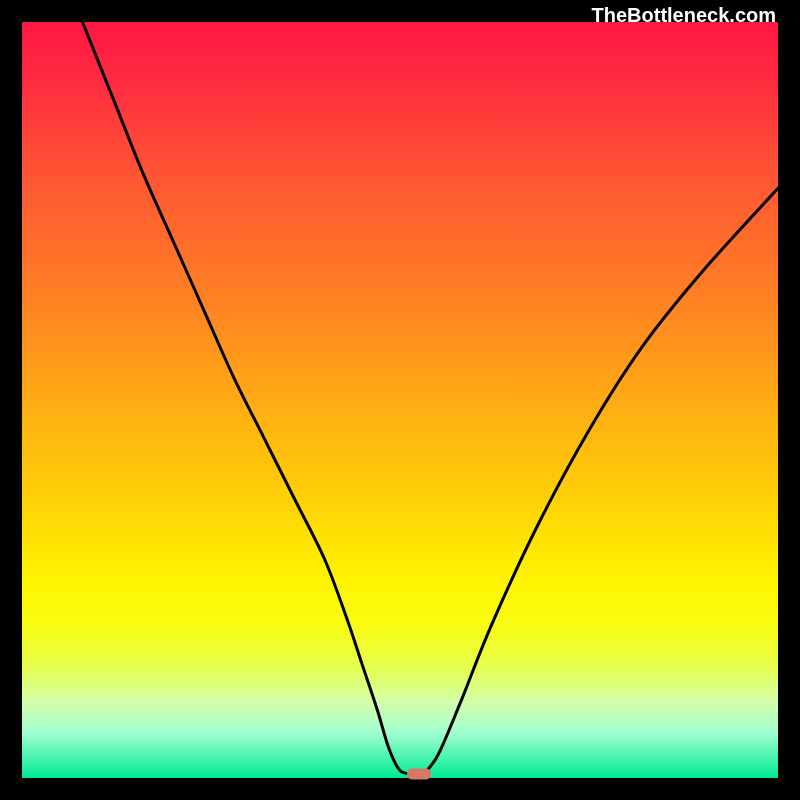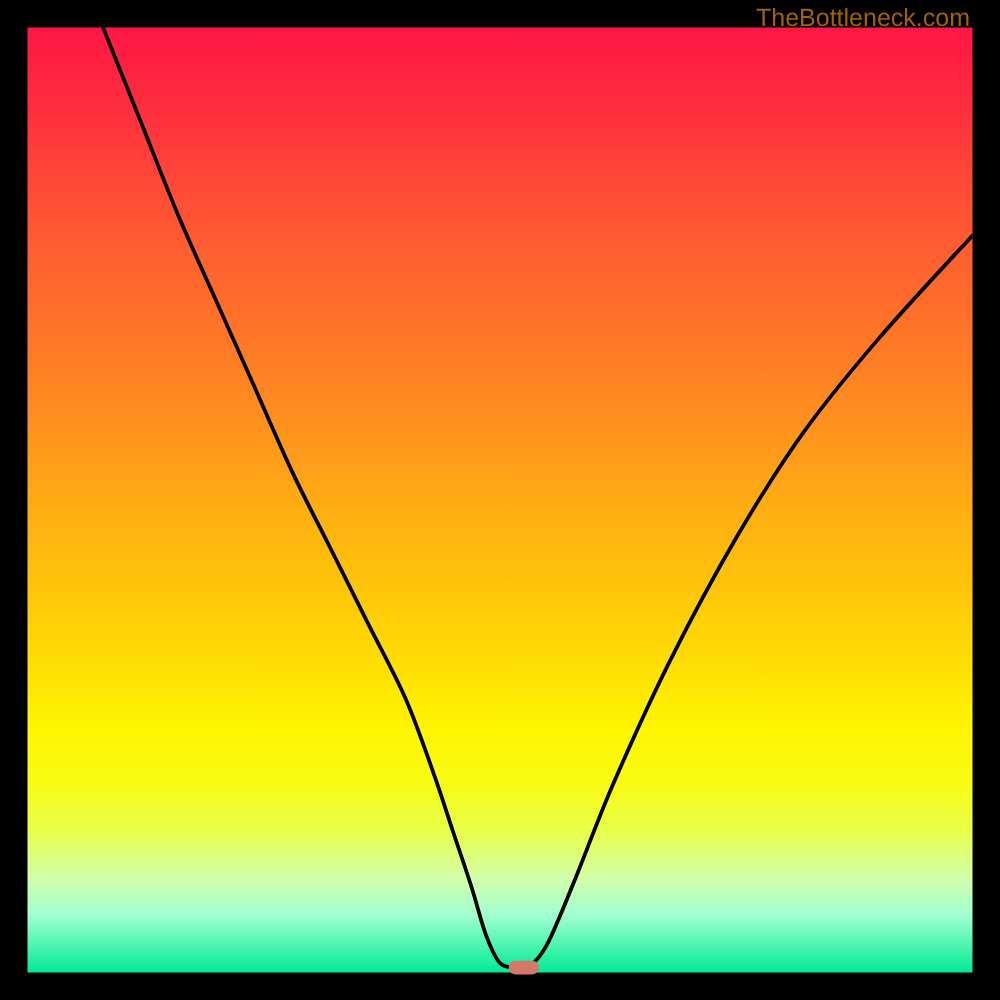--- a/index.html
+++ b/index.html
@@ -40,23 +40,23 @@
       #d2ffaa 90%,
       #a0ffd0 94%,
       #50f5b0 97%,
       #00e996 100%
     );
   }
   .watermark {
     position: absolute;
     top: 4px;
     right: 24px;
-    color: #a16207;
+    color: #ffffff;
     font-size: 20px;
-    font-weight: normal;
+    font-weight: bold;
     z-index: 10;
     text-align: center;
   }
   .curve-svg {
     position: absolute;
     left: 0;
     top: 0;
     width: 756px;
     height: 756px;
   }

